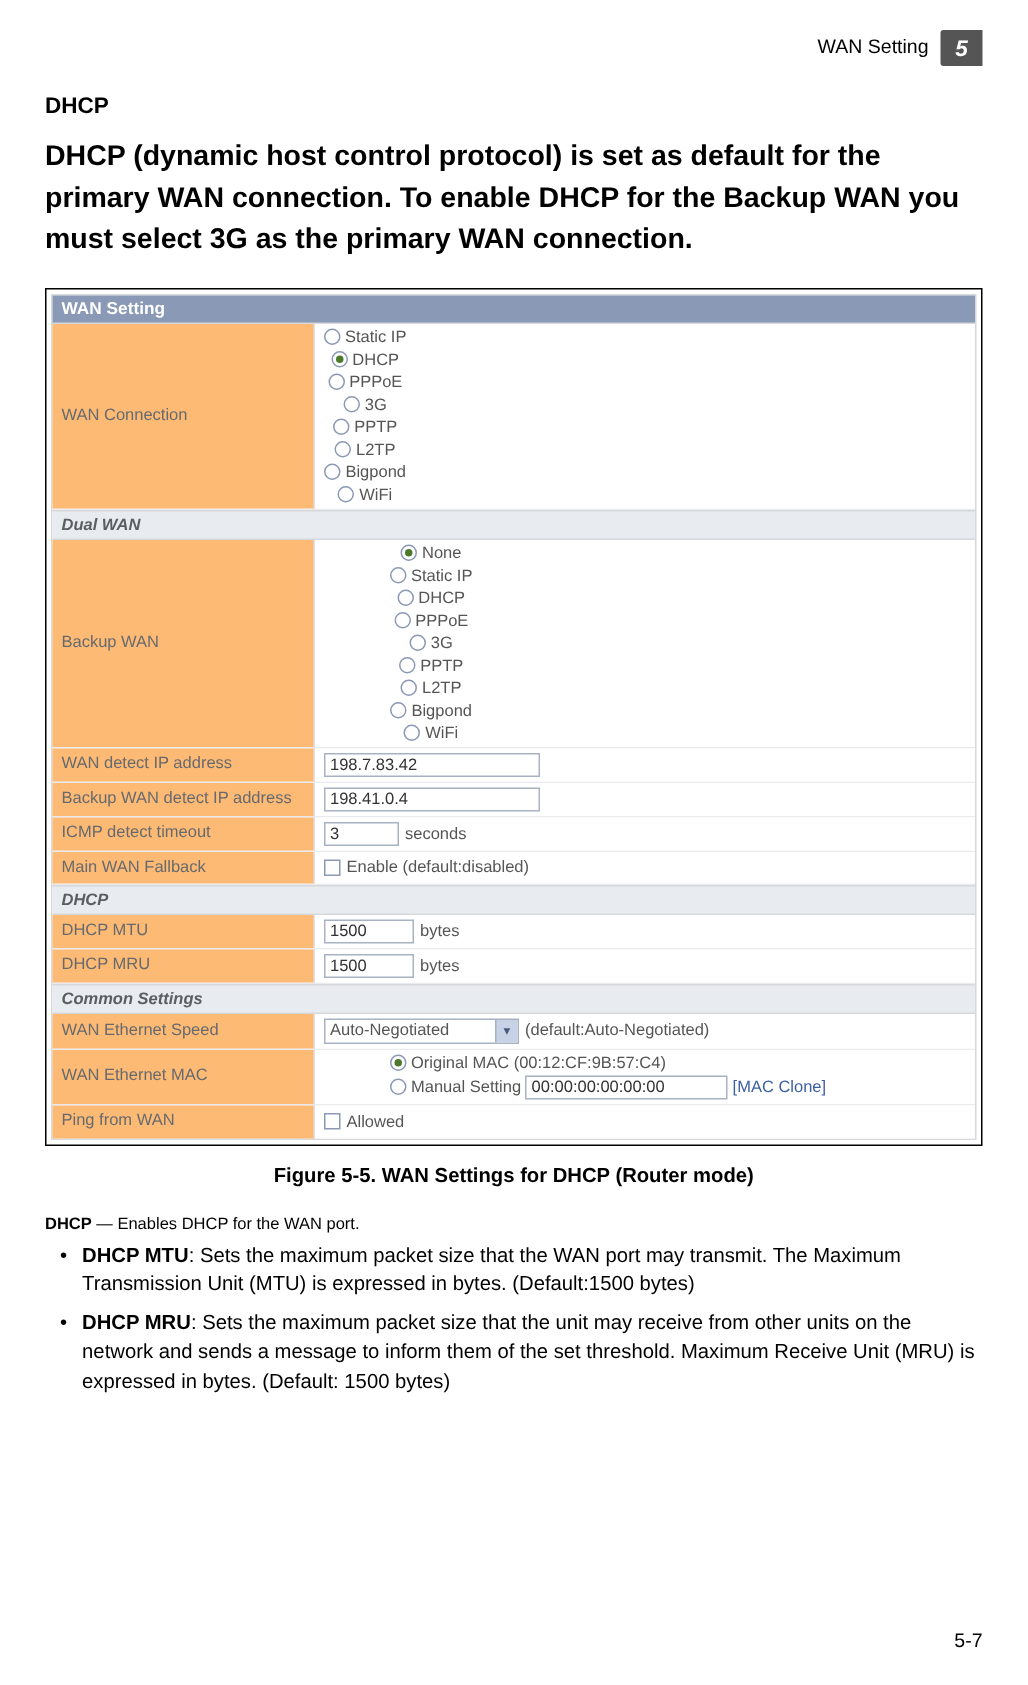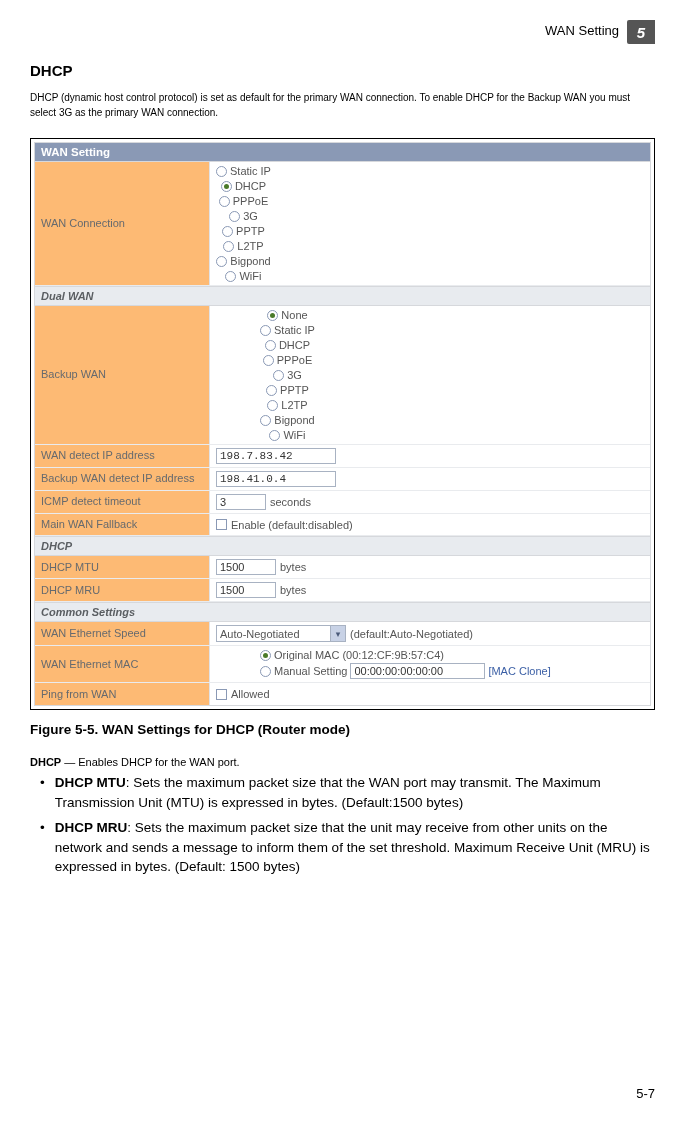--- a/index.html
+++ b/index.html
@@ -38,23 +38,24 @@
       font-style: italic;
       border-top-left-radius: 2px;
       border-bottom-left-radius: 2px;
     }
     h2 {
       font-size: 15px;
       font-weight: bold;
       margin-bottom: 12px;
     }
     .intro {
-      font-size: 10px;
+      font-size: 19px;
       line-height: 1.45;
       margin-bottom: 18px;
+      font-weight: bold;
     }
     .panel-wrap {
       border: 1px solid #000;
       background: #fff;
       margin-bottom: 12px;
     }
     .panel {
       margin: 3px;
       border: 1px solid #d6d8dc;
       font-family: Tahoma, Arial, sans-serif;
@@ -139,21 +140,21 @@
     }
     .text-input {
       border: 1px solid #a8b2c2;
       background: #fff;
       padding: 1px 3px;
       font-size: 11px;
       height: 16px;
       color: #333;
       font-family: Tahoma, Arial, sans-serif;
     }
-    .text-input.w120 { width: 120px; font-family: Liberation Mono, monospace; }
+    .text-input.w120 { width: 144px; }
     .text-input.w50 { width: 50px; }
     .text-input.w60 { width: 60px; }
     .text-input.w135 { width: 135px; }
     .select-mock {
       border: 1px solid #a8b2c2;
       background: #fff;
       height: 17px;
       width: 130px;
       display: inline-flex;
       align-items: center;
@@ -165,20 +166,21 @@
       width: 15px; height: 15px;
       background: #c8d2e6;
       display: inline-flex;
       align-items: center; justify-content: center;
       color: #4a5a7a;
       font-size: 9px;
       border-left: 1px solid #a8b2c2;
     }
     .link-blue { color: #3b5fa5; }
     .figure-caption {
+      text-align: center;
       font-weight: bold;
       font-size: 13.5px;
       margin: 10px 0 18px 0;
     }
     .body-text {
       font-size: 11px;
       line-height: 1.45;
       margin-bottom: 0;
     }
     .bullet {

